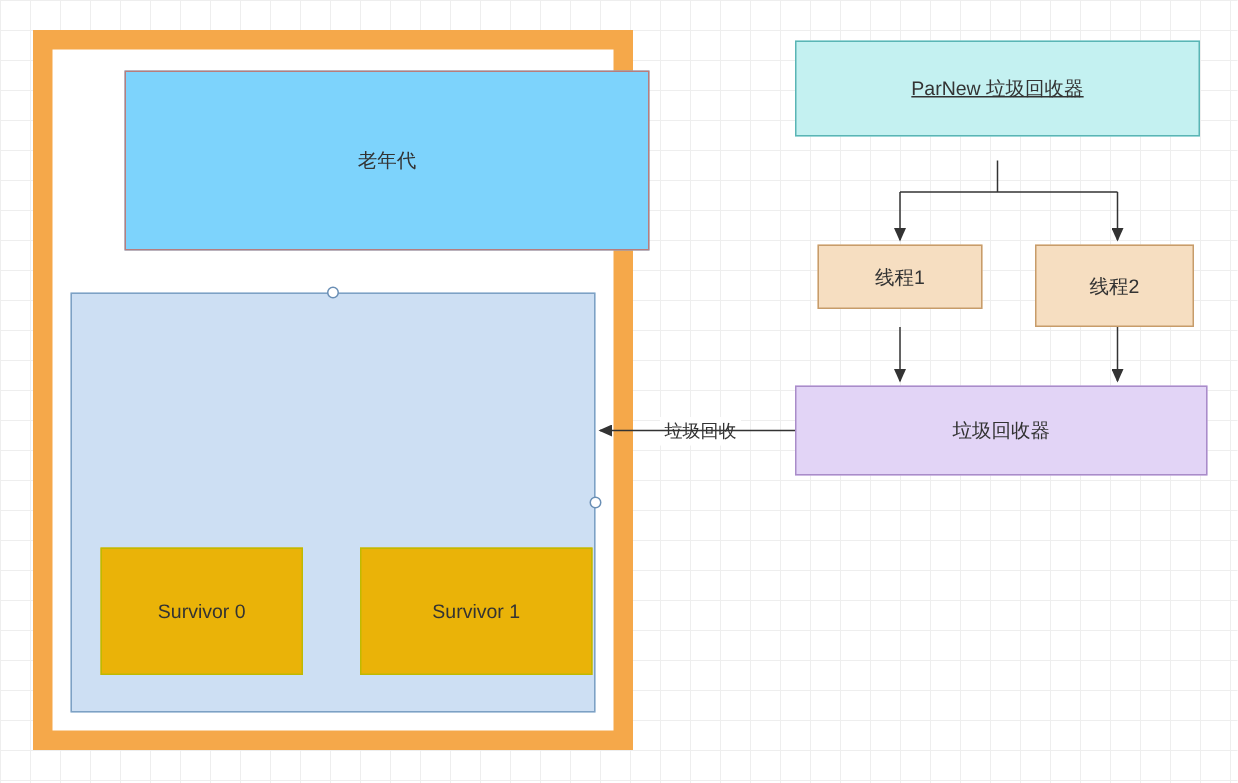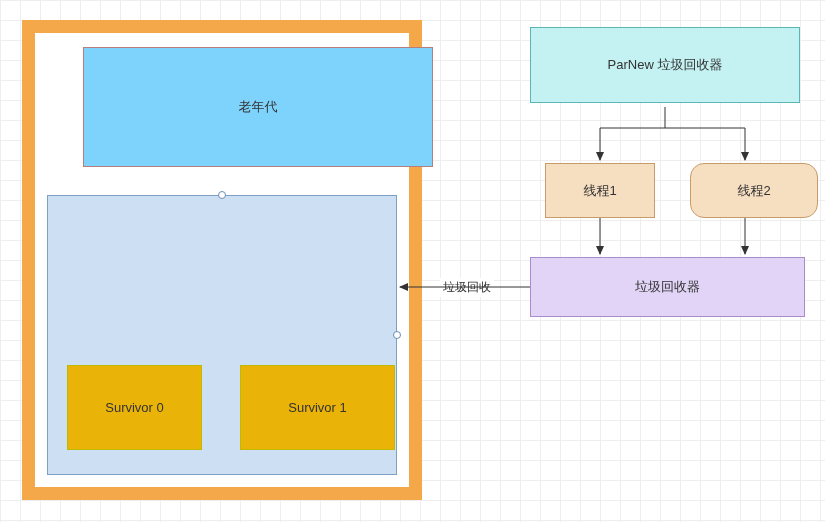--- a/index.html
+++ b/index.html
@@ -96,29 +96,29 @@
     <span>Survivor 0</span>
   </div>
 
   <div class="box survivor" style="left:240px; top:365px; width:155px; height:85px;">
     <span>Survivor 1</span>
   </div>
 
   <div class="dot" style="left:218px; top:191px;"></div>
   <div class="dot" style="left:393px; top:331px;"></div>
 
-  <div class="box parnew" style="left:530px; top:27px; width:270px; height:76px;">
+  <div class="box parnew" style="left:530px; top:27px; width:270px; height:64px;text-decoration:underline;">
     <span>ParNew 垃圾回收器</span>
   </div>
 
-  <div class="box thread" style="left:545px; top:163px; width:110px; height:55px;">
+  <div class="box thread" style="left:545px; top:163px; width:110px; height:43px;">
     <span>线程1</span>
   </div>
 
-  <div class="box thread" style="left:690px; top:163px; width:128px; height:55px;border-radius:14px;">
+  <div class="box thread" style="left:690px; top:163px; width:106px; height:55px;">
     <span>线程2</span>
   </div>
 
   <div class="box algo" style="left:530px; top:257px; width:275px; height:60px;">
     <span>垃圾回收器</span>
   </div>
 
   <div class="edge-label" style="left:440px; top:278px;">
     <span>垃圾回收</span>
   </div>

